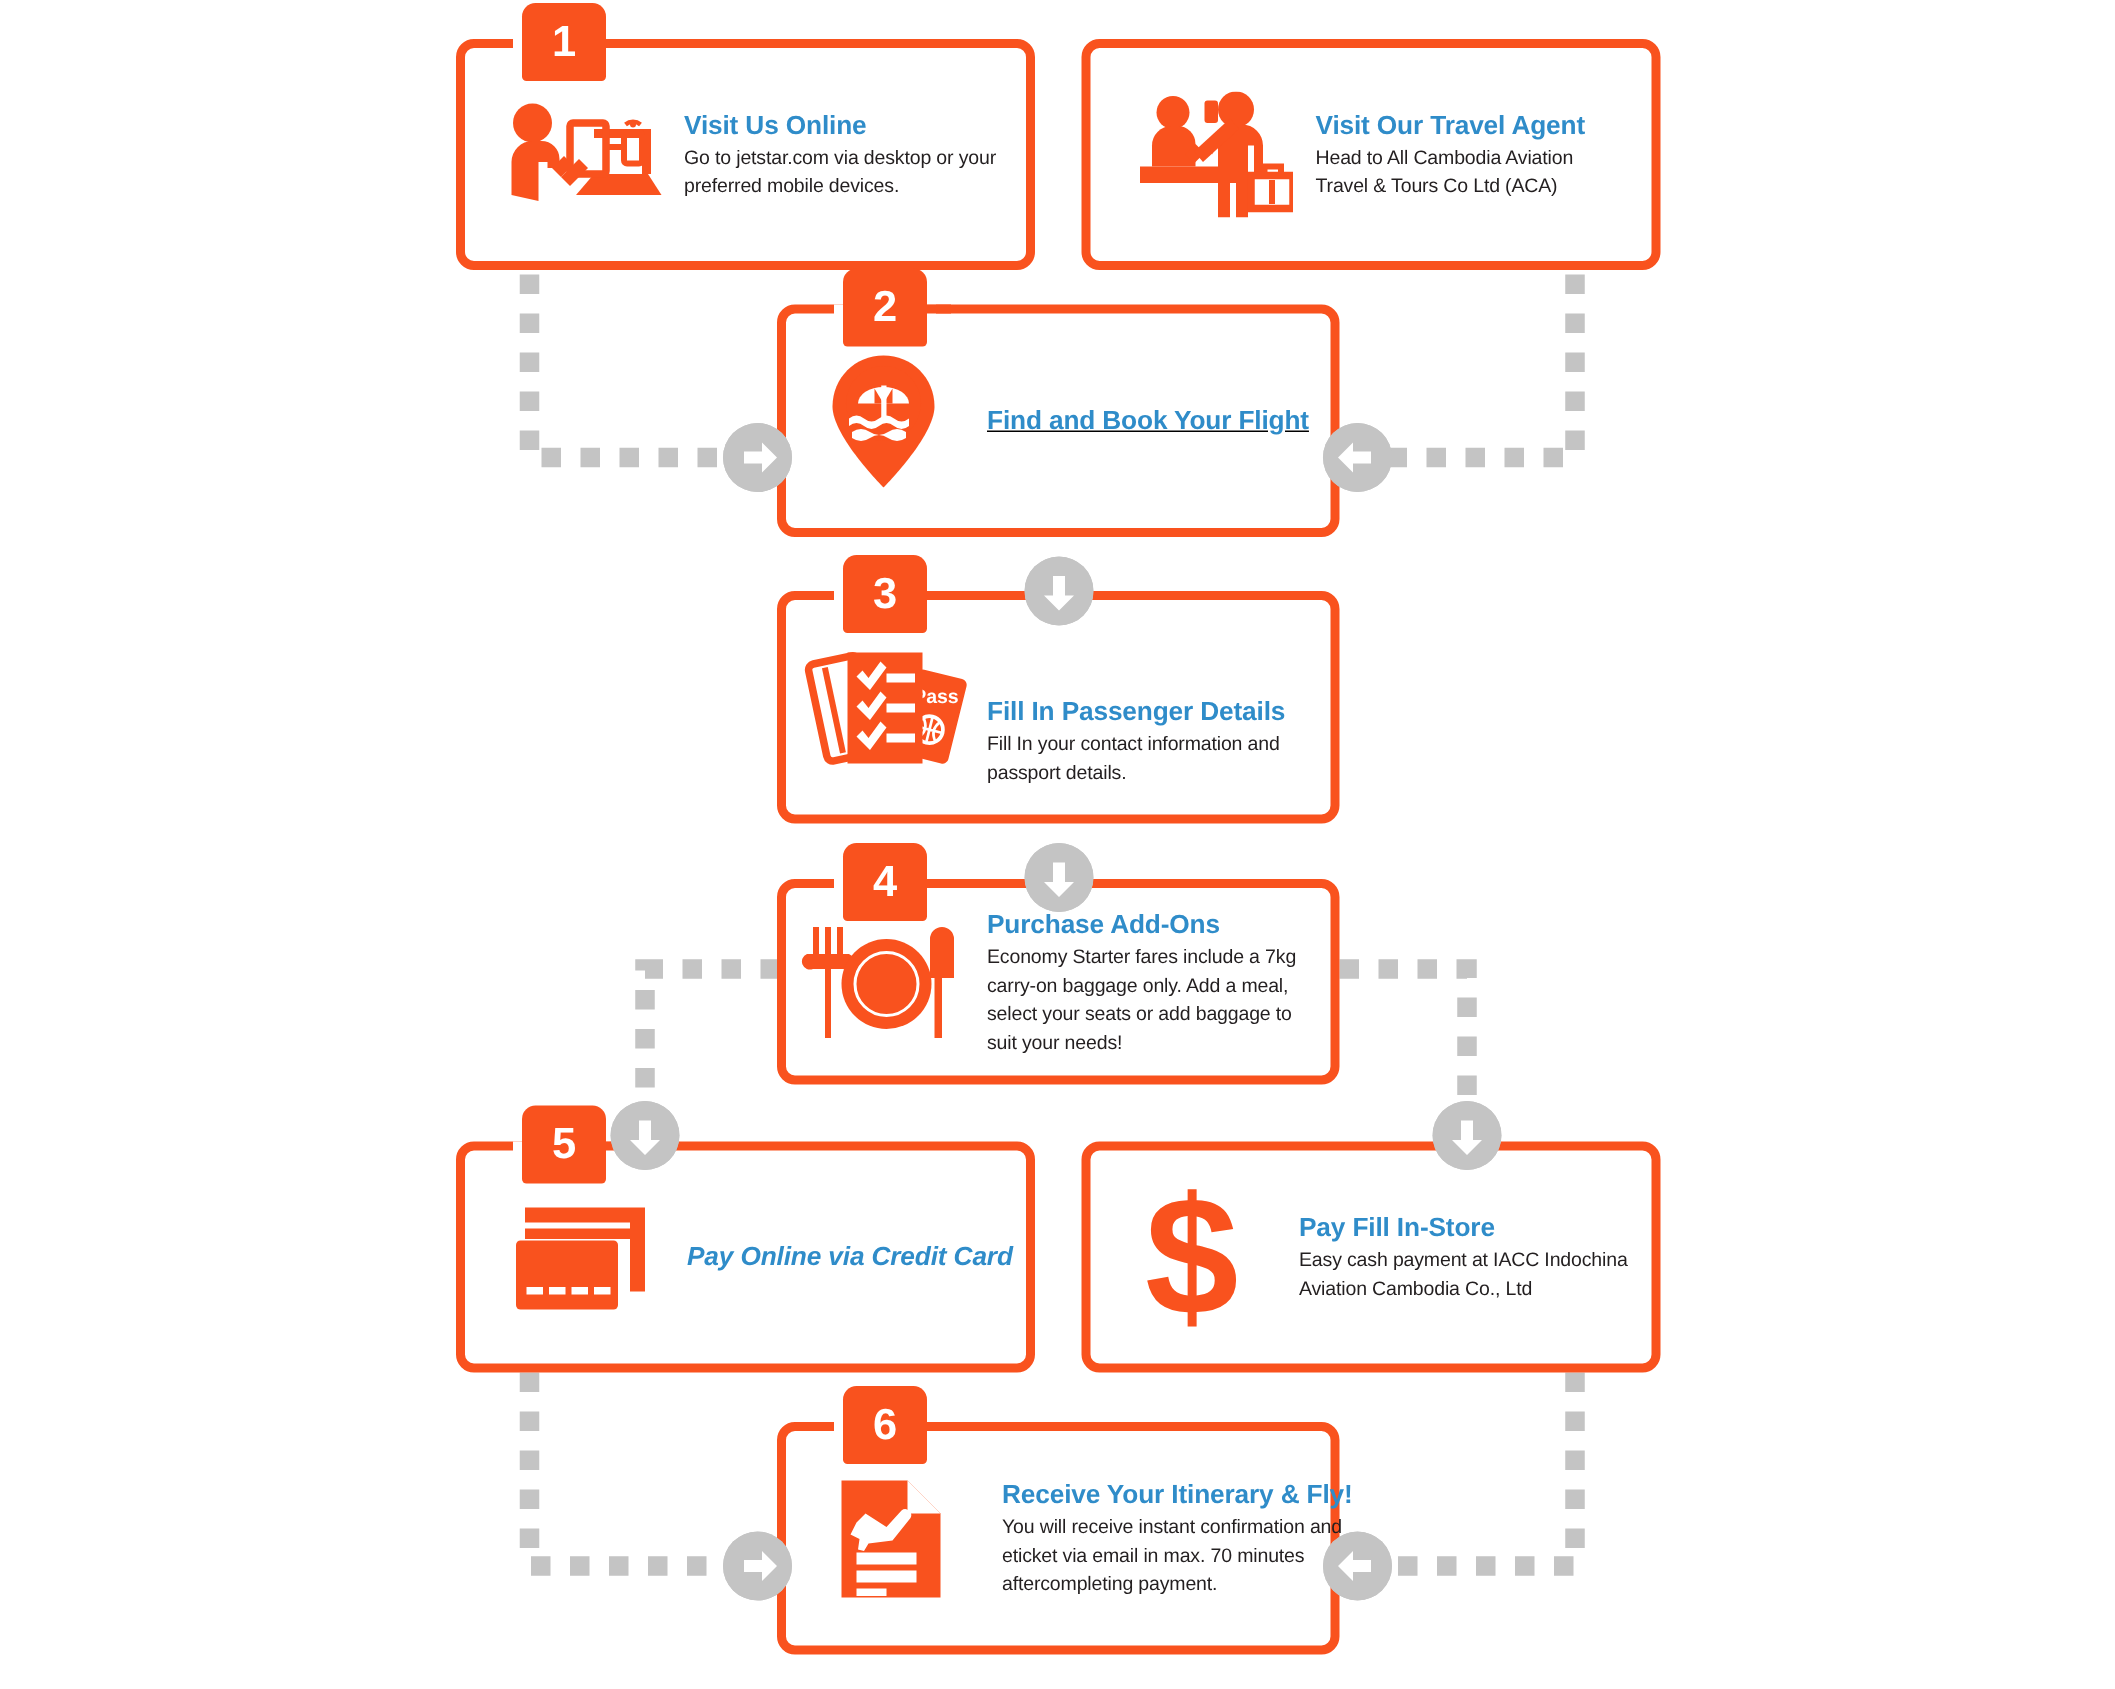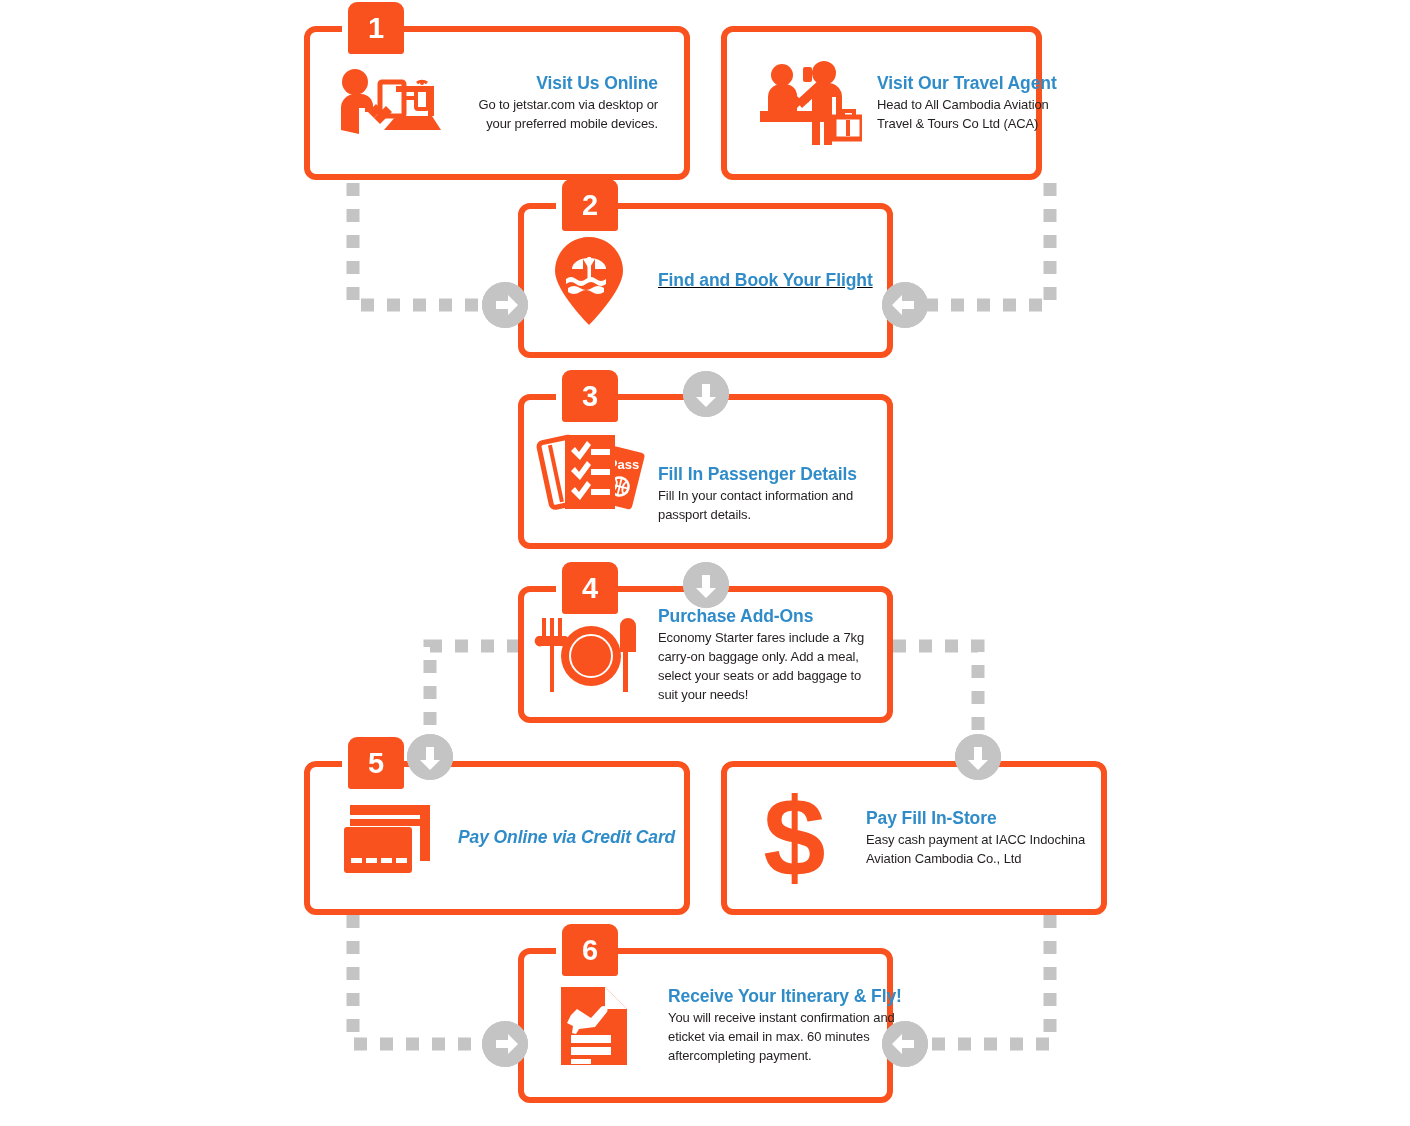--- a/index.html
+++ b/index.html
@@ -180,28 +180,28 @@
 
             <rect x="78" y="24" width="12" height="21" rx="2" fill="none" stroke="#F9521E" stroke-width="4"></rect>
 
             <path d="M79 19 a8 8 0 0 1 10 0" fill="none" stroke="#F9521E" stroke-width="3"></path>
             <circle cx="84" cy="19" r="2"></circle>
 
             <rect x="66" y="32" width="12" height="4"></rect>
           </g>
         </svg>
       </div>
-      <div class="text-wrap" style="padding-right:26px;text-align:right;">
+      <div class="text-wrap" style="padding-right:8px;">
         <p class="card-title">Visit Us Online</p>
         <p class="card-body">Go to jetstar.com via desktop or your preferred mobile devices.</p>
       </div>
     </div>
   </div>
 
-  <div class="card" style="left:721px; top:26px; width:321px; height:154px;">
+  <div class="card" style="left:721px; top:26px; width:386px; height:154px;">
     <div class="card-inner">
       <div class="icon-wrap" style="width:124px; padding-left:22px;">
         <svg width="102" height="84" viewBox="0 0 102 84">
           <g fill="#F9521E">
 
             <circle cx="22" cy="14" r="11"></circle>
             <path d="M8 50 V36 a13 13 0 0 1 13 -13 h4 a12 12 0 0 1 12 12 v15 Z"></path>
 
             <path d="M30 42 l7 -7 l6 6 l-7 7 Z"></path>
 
@@ -379,21 +379,21 @@
             <g fill="#ffffff">
               <rect x="14" y="50" width="40" height="8"></rect>
               <rect x="14" y="62" width="40" height="8"></rect>
               <rect x="14" y="74" width="20" height="5"></rect>
             </g>
           </g>
         </svg>
       </div>
       <div class="text-wrap" style="padding-right:10px;">
         <p class="card-title">Receive Your Itinerary &amp; Fly!</p>
-        <p class="card-body">You will receive instant confirmation and eticket via email in max. 60 minutes aftercompleting payment.</p>
+        <p class="card-body">You will receive instant confirmation and eticket via email in max. 70 minutes aftercompleting payment.</p>
       </div>
     </div>
   </div>
 
   <div class="arrow-badge" style="left:482px; top:282px;">
     <svg width="46" height="46" viewBox="0 0 46 46">
       <circle cx="23" cy="23" r="23" fill="#C4C4C4"></circle>
       <path d="M14 19 h12 v-6 l10 10 l-10 10 v-6 h-12 Z" fill="#ffffff"></path>
     </svg>
   </div>

